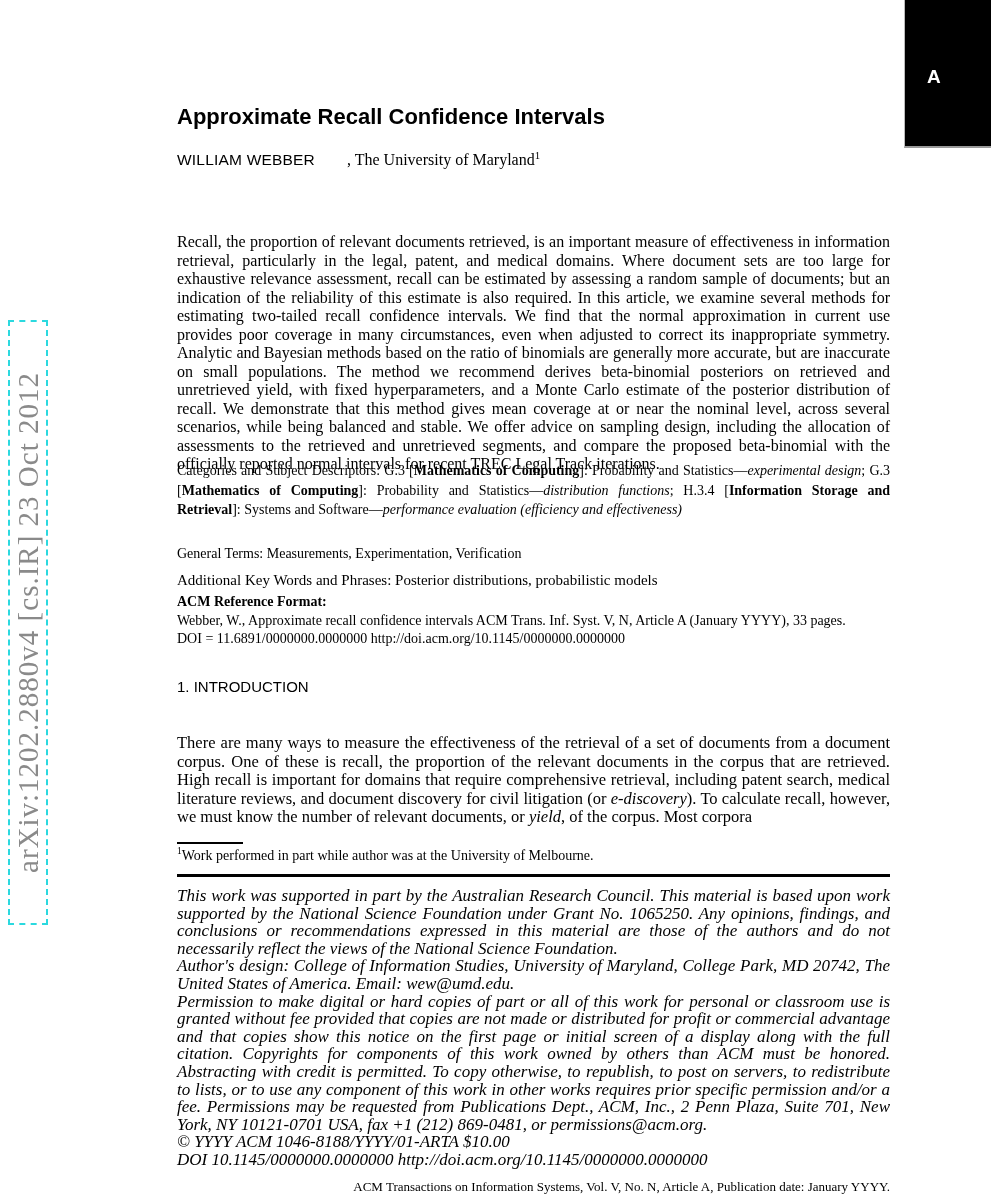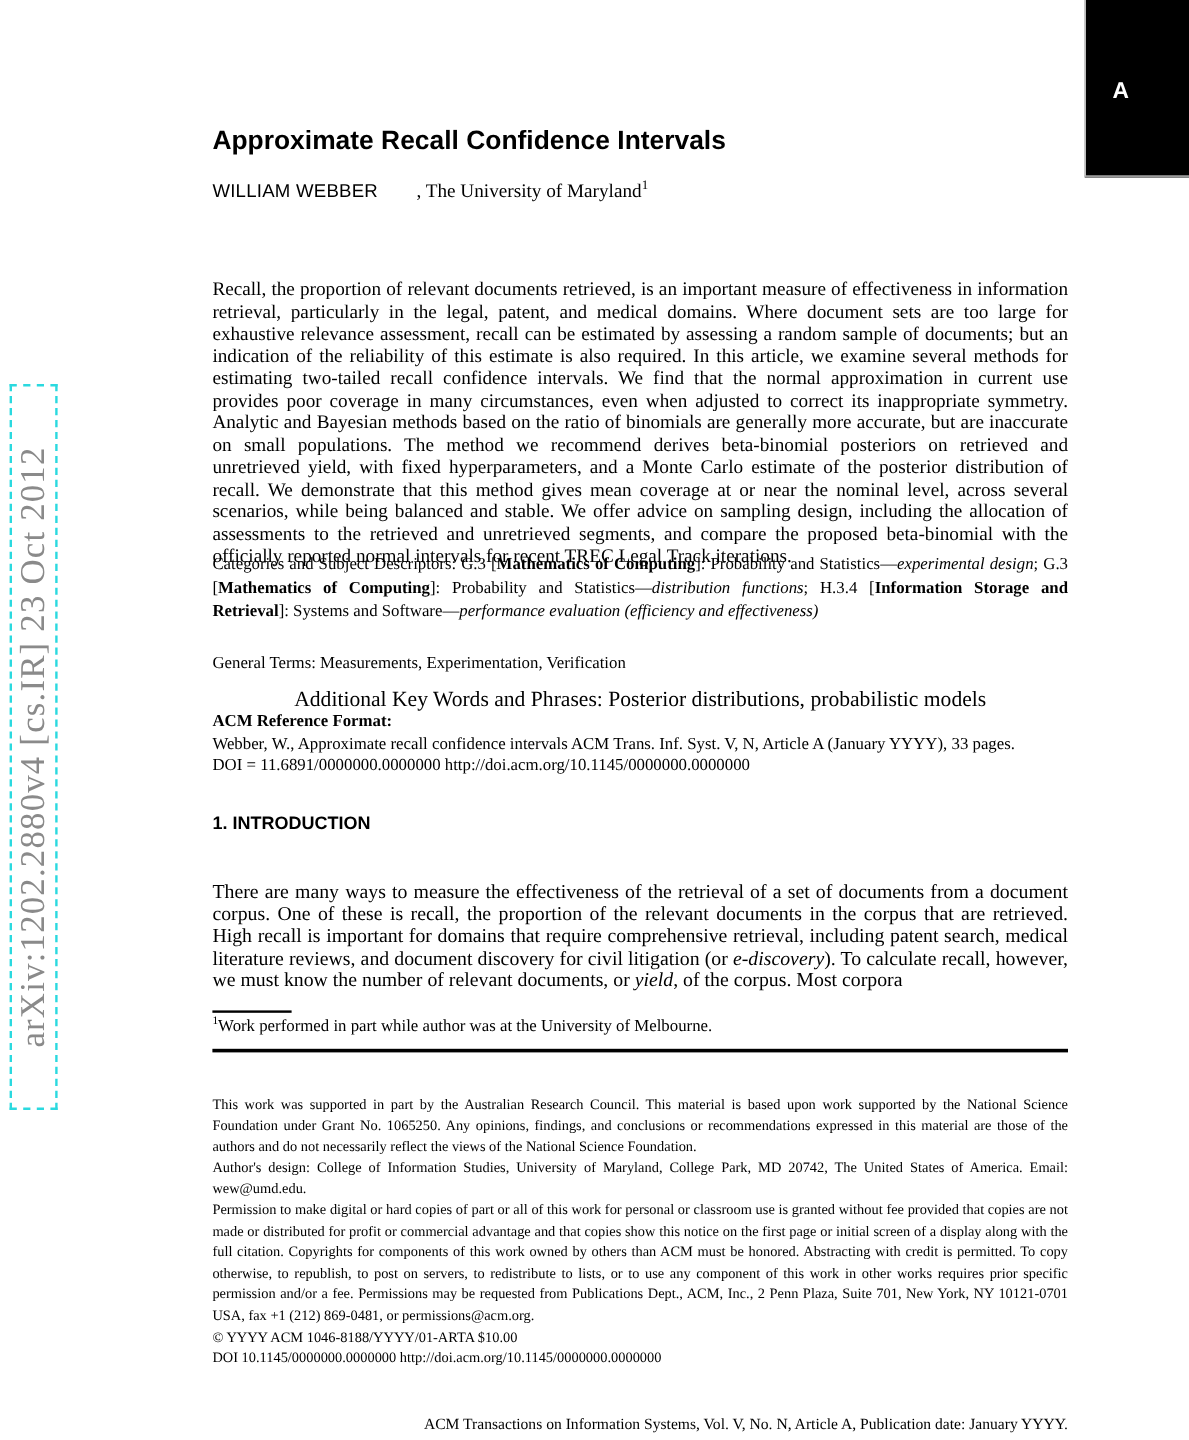--- a/index.html
+++ b/index.html
@@ -74,49 +74,50 @@
     line-height: 18.5px;
     text-align: justify;
   }
   .categories {
     top: 461px;
     font-size: 14px;
     line-height: 19.5px;
     text-align: justify;
   }
   .general-terms { top: 546px; font-size: 14px; }
-  .keywords     { top: 572px; font-size: 18px; text-align: center; }
+  .keywords     { top: 572px; font-size: 15px; }
 
   .acm-ref { top: 593px; font-size: 14px; line-height: 18.5px; text-align: justify; }
   .acm-ref-heading { font-weight: bold; }
 
   .section-heading {
     top: 678px;
     font-family: "Liberation Sans", sans-serif;
-    font-weight: bold;
+    font-weight: normal;
     font-size: 15px;
     margin: 0;
   }
   .intro-para {
     top: 702px;
     font-size: 16.5px;
     line-height: 18.6px;
     text-align: justify;
     margin-top: 32px;
   }
 
   .footnote-rule { top: 842px; width: 66px; height: 2px; background: #000; }
   .footnote { top: 848px; font-size: 14px; }
   .thick-rule { top: 874px; width: 713px; height: 3px; background: #000; }
 
   .funding {
-    top: 912px;
-    font-size: 12px;
+    top: 887px;
+    font-size: 17px;
     line-height: 17.6px;
     text-align: justify;
+    font-style: italic;
   }
   .funding div { margin: 0; }
 
   .footer {
     top: 1179px;
     font-size: 13px;
     text-align: right;
   }
 </style>
 </head>

